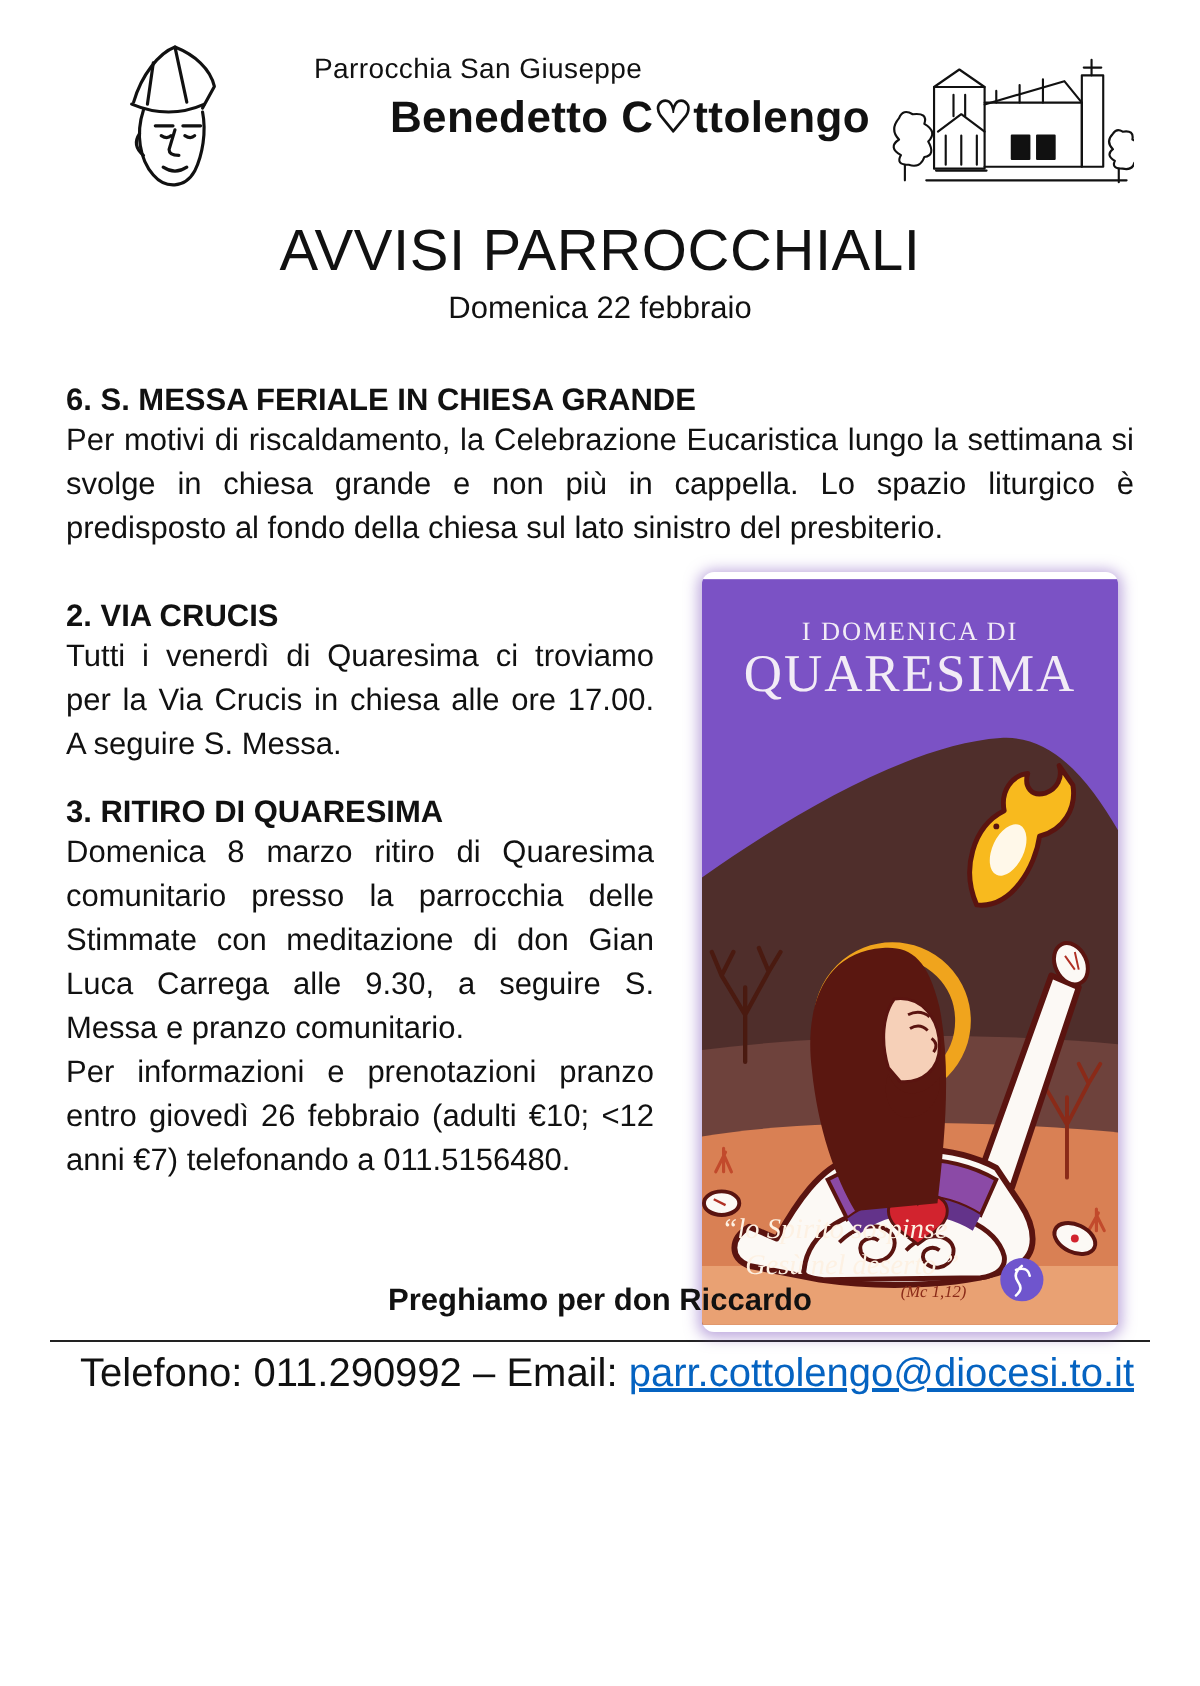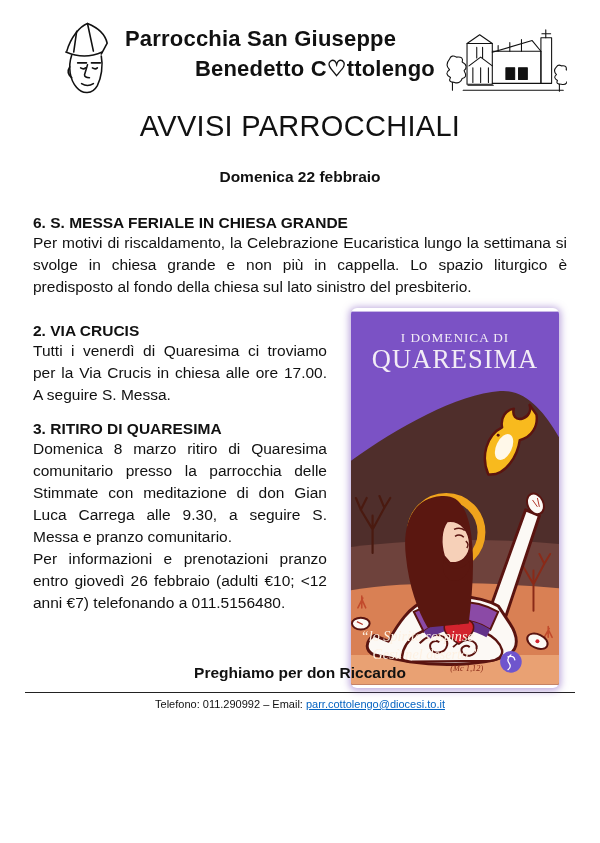--- a/index.html
+++ b/index.html
@@ -7,45 +7,45 @@
   .page{
     width:600px;height:843px;box-sizing:border-box;
     padding:18px 33px 0 33px;
     font-family:"Liberation Sans",sans-serif;color:#111;
     overflow:hidden;
   }
   
   .masthead{display:flex;align-items:flex-start;}
   .portrait{width:64px;height:78px;margin-left:22px;flex:none;}
   .masthead-text{flex:1;padding-top:8px;min-width:0;}
-  .parish-line1{font-weight:bold;font-size:22px;letter-spacing:.2px;padding-left:6px;white-space:nowrap;}
+  .parish-line1{font-weight:normal;font-size:14px;letter-spacing:.2px;padding-left:6px;white-space:nowrap;margin-left:32px;}
   .parish-line2{font-weight:bold;font-size:22px;letter-spacing:.2px;text-align:right;margin-top:4px;white-space:nowrap;}
   .church{width:128px;height:70px;flex:none;margin-top:8px;margin-left:4px;}
   
   h1{font-size:29px;font-weight:normal;text-align:center;margin:14px 0 0 0;letter-spacing:.3px;}
-  .date{font-size:15.5px;text-align:center;margin-top:25px;font-weight:bold;}
+  .date{font-size:15.5px;text-align:center;margin-top:3px;}
   
   .sec1{margin-top:28px;}
   h2{font-size:15.5px;font-weight:bold;margin:0;}
   p{font-size:15.5px;line-height:1.42;text-align:justify;margin:0;}
   .columns{display:flex;margin-top:10px;}
   .col-left{width:318px;flex:none;padding-top:14px;padding-right:24px;box-sizing:border-box;}
   .col-left .sec{margin:0;}
   .col-left .sec + .sec{margin-top:14px;}
   
   .poster{margin:0;width:208px;height:356px;flex:none;}
   .poster svg{width:208px;height:380px;display:block;border-radius:6px;
     box-shadow:0 1px 7px 2px rgba(128,88,190,.5);}
   
   .prayer{font-size:15.5px;font-weight:bold;text-align:center;}
   hr.rule{border:none;border-top:1.5px solid #222;margin:10px -8px 5px -8px;}
   .site-line{font-size:15.5px;text-align:center;}
   .site-label{font-weight:bold;}
   .site-value{font-style:italic;}
-  .phone-line{font-size:11px;text-align:center;margin-top:3px;}
+  .phone-line{font-size:20px;text-align:right;margin-top:3px;}
   .email-link{color:#0563c1;text-decoration:underline;cursor:pointer;}
   .sketch{stroke:#111;fill:none;stroke-width:1.6;stroke-linecap:round;stroke-linejoin:round;}
   .sketch-thin{stroke:#111;fill:none;stroke-width:1.1;stroke-linecap:round;stroke-linejoin:round;}
 </style>
 </head>
 <body>
 
 <div class="page">
 
   <header class="masthead">

